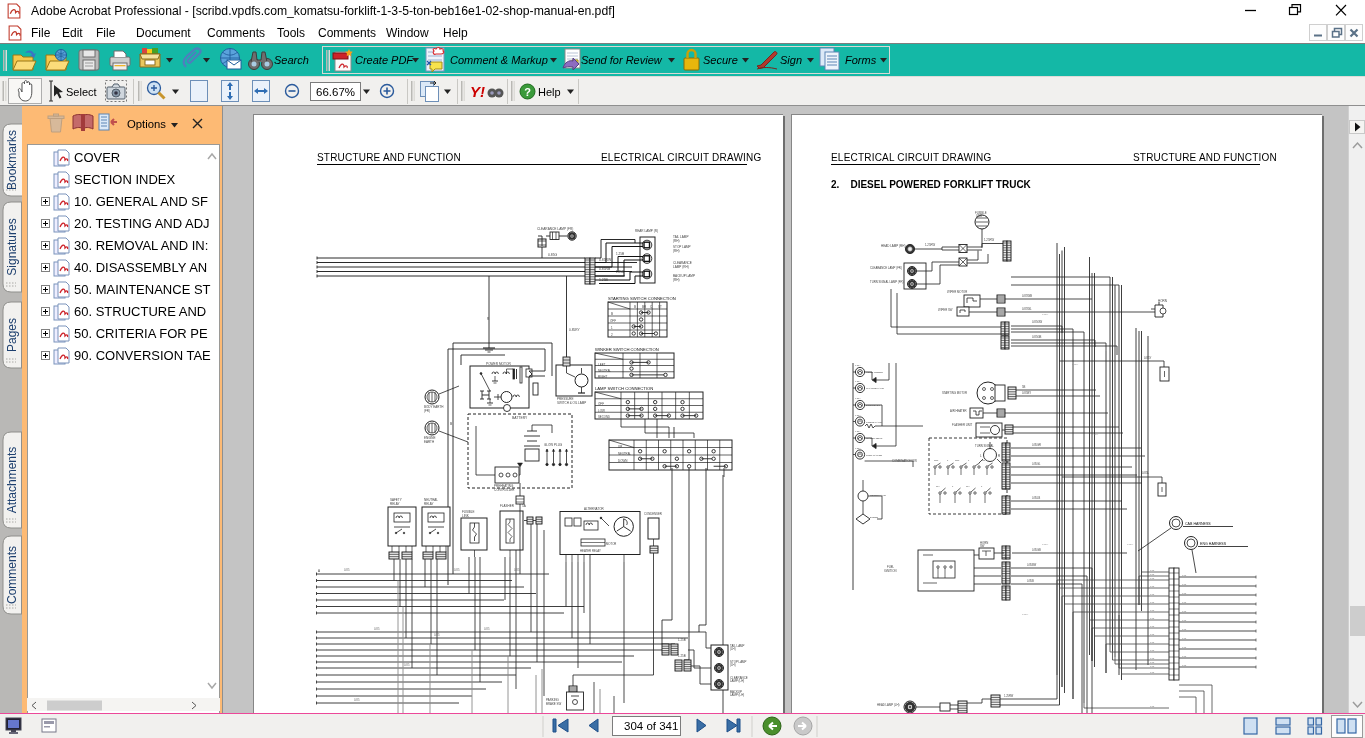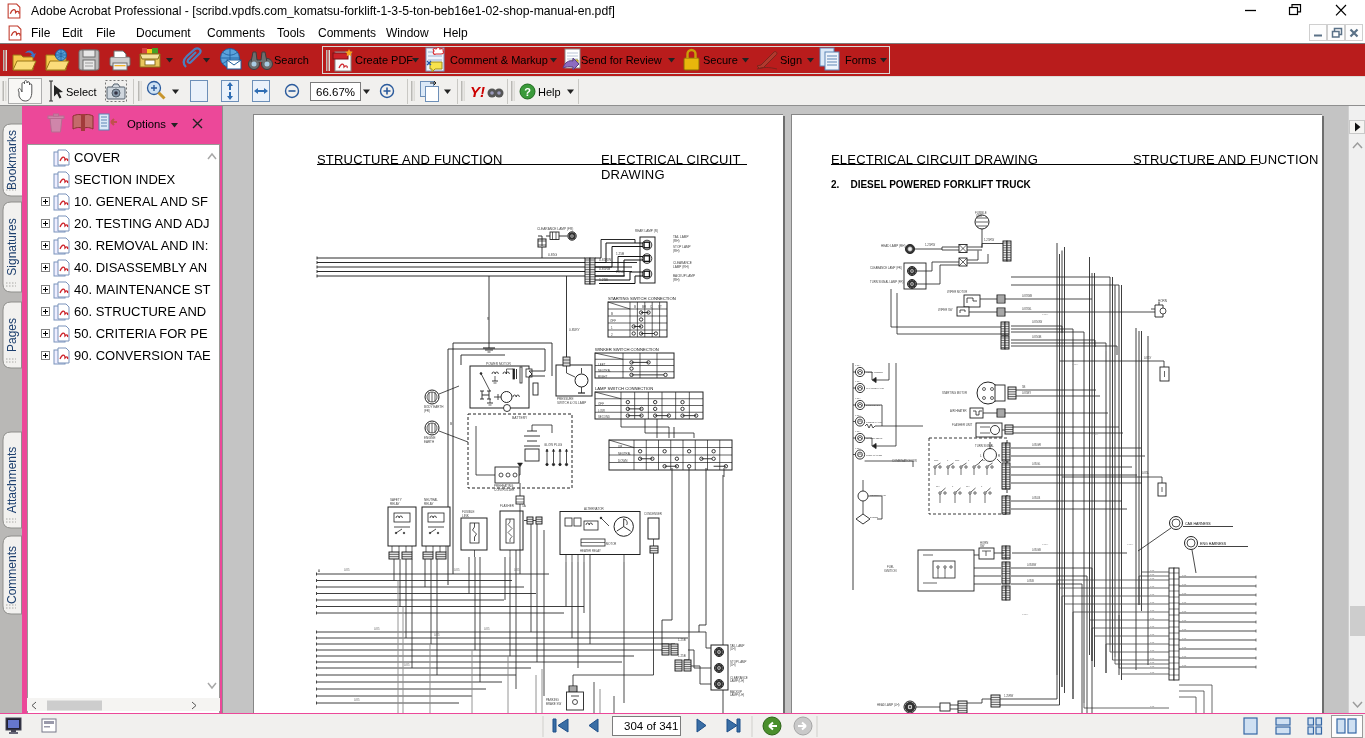--- a/index.html
+++ b/index.html
@@ -2,35 +2,35 @@
 <html><head>
 <meta charset="utf-8">
 <style>
 * { margin:0; padding:0; box-sizing:border-box; }
 html,body { width:1365px; height:738px; overflow:hidden; font-family:"Liberation Sans", sans-serif; background:#fff; }
 .abs { position:absolute; }
 #titlebar { left:0; top:0; width:1365px; height:22px; background:#fff; }
 #title-text { left:31px; top:4px; font-size:12.2px; color:#000; }
 #menubar { left:0; top:22px; width:1365px; height:22px; background:#fff;text-align:center; }
 .menu { position:absolute; top:4px; font-size:12px; color:#000; }
-#toolbar1 { left:0; top:44px; width:1365px; height:33px; background:#b91c1c; border-bottom:1px solid #dddcd8; }
+#toolbar1 { left:0; top:44px; width:1365px; height:33px; background:#14b8a6; border-bottom:1px solid #dddcd8;font-style:italic; }
 #toolbar2 { left:0; top:77px; width:1365px; height:29px; background:#f1f0ee; border-bottom:1px solid #8f8f8f;padding-left:44px; }
 #main { left:0; top:106px; width:1365px; height:607px; background:#c4c4c4; }
-#panel { left:22px; top:106px; width:201px; height:607px; background:#ec4899; border-right:1px solid #8f8f8f; }
+#panel { left:22px; top:106px; width:201px; height:607px; background:#fdba74; border-right:1px solid #8f8f8f; }
 #tree { position:absolute; left:5px; top:38px; width:193px; height:675px; background:#fff; border:1px solid #9a9996; overflow:hidden; }
 .bitem { position:absolute; left:46px; font-size:13px; color:#000; white-space:nowrap; }
 .plus { position:absolute; left:13px; width:9px; height:9px; border:1px solid #808080; background:#fff; }
 .plus:before { content:""; position:absolute; left:1px; top:3px; width:5px; height:1px; background:#000; }
 .plus:after { content:""; position:absolute; left:3px; top:1px; width:1px; height:5px; background:#000; }
 #statusbar { left:0; top:713px; width:1365px; height:38px; background:#f1f0ee; border-top:1px solid #ec4899; }
 #page1 { left:253px; top:114px; width:530px; height:599px; background:#fff; border-left:1px solid #868686; border-top:1px solid #868686; box-shadow:2px 2px 0 #6e6e6e; }
 #page2 { left:791px; top:114px; width:531px; height:599px; background:#fff; border-left:1px solid #868686; border-top:1px solid #868686; box-shadow:2px 2px 0 #6e6e6e; }
 #vscroll { left:1348px; top:106px; width:17px; height:607px; background:#f0f0f0; border-left:1px solid #d0d0d0; }
 svg text { font-family:"Liberation Sans", sans-serif; }
-.hdr { position:absolute; font-size:13px; letter-spacing:0.2px; color:#000; }
+.hdr { position:absolute; font-size:10px; letter-spacing:0.2px; color:#000; }
 </style>
 </head>
 <body>
 <div class="abs" id="titlebar">
   <svg class="abs" style="left:6px;top:3px" width="16" height="16" viewBox="0 0 15 15">
       <rect x="0" y="0" width="15" height="15" fill="#fff"></rect>
       <path d="M2 1 h8 l3 3 v10 h-11 z" fill="#fff" stroke="#c0392b" stroke-width="1"></path>
       <path d="M4 10 c2-5 5-5 5-1 c2-2 4-1 3 1" fill="none" stroke="#c0392b" stroke-width="1.2"></path>
     </svg>
   <span class="abs" id="title-text">Adobe Acrobat Professional - [scribd.vpdfs.com_komatsu-forklift-1-3-5-ton-beb16e1-02-shop-manual-en.pdf]</span>
@@ -1436,21 +1436,21 @@
         <path d="M5 1 h8 l3 3 v12 h-11 z" fill="#fff" stroke="#7a93bb"></path>
         <path d="M7 12 c2-5 5-5 5-1 c2-2 3-1 2.5 1" fill="none" stroke="#cc2229" stroke-width="1.3"></path>
       </svg>
       <div class="bitem" style="top:115px">40. DISASSEMBLY AN</div>
       <div class="plus" style="top:140px"></div>
       <svg style="position:absolute;left:25px;top:136px" width="18" height="18" viewBox="0 0 18 18">
         <rect x="1" y="3" width="11" height="14" fill="#eef" stroke="#7a93bb"></rect>
         <path d="M5 1 h8 l3 3 v12 h-11 z" fill="#fff" stroke="#7a93bb"></path>
         <path d="M7 12 c2-5 5-5 5-1 c2-2 3-1 2.5 1" fill="none" stroke="#cc2229" stroke-width="1.3"></path>
       </svg>
-      <div class="bitem" style="top:137px">40. MAINTENANCE ST</div>
+      <div class="bitem" style="top:137px">50. MAINTENANCE ST</div>
       <div class="plus" style="top:162px"></div>
       <svg style="position:absolute;left:25px;top:158px" width="18" height="18" viewBox="0 0 18 18">
         <rect x="1" y="3" width="11" height="14" fill="#eef" stroke="#7a93bb"></rect>
         <path d="M5 1 h8 l3 3 v12 h-11 z" fill="#fff" stroke="#7a93bb"></path>
         <path d="M7 12 c2-5 5-5 5-1 c2-2 3-1 2.5 1" fill="none" stroke="#cc2229" stroke-width="1.3"></path>
       </svg>
       <div class="bitem" style="top:159px">60. STRUCTURE AND</div>
       <div class="plus" style="top:184px"></div>
       <svg style="position:absolute;left:25px;top:180px" width="18" height="18" viewBox="0 0 18 18">
         <rect x="1" y="3" width="11" height="14" fill="#eef" stroke="#7a93bb"></rect>

